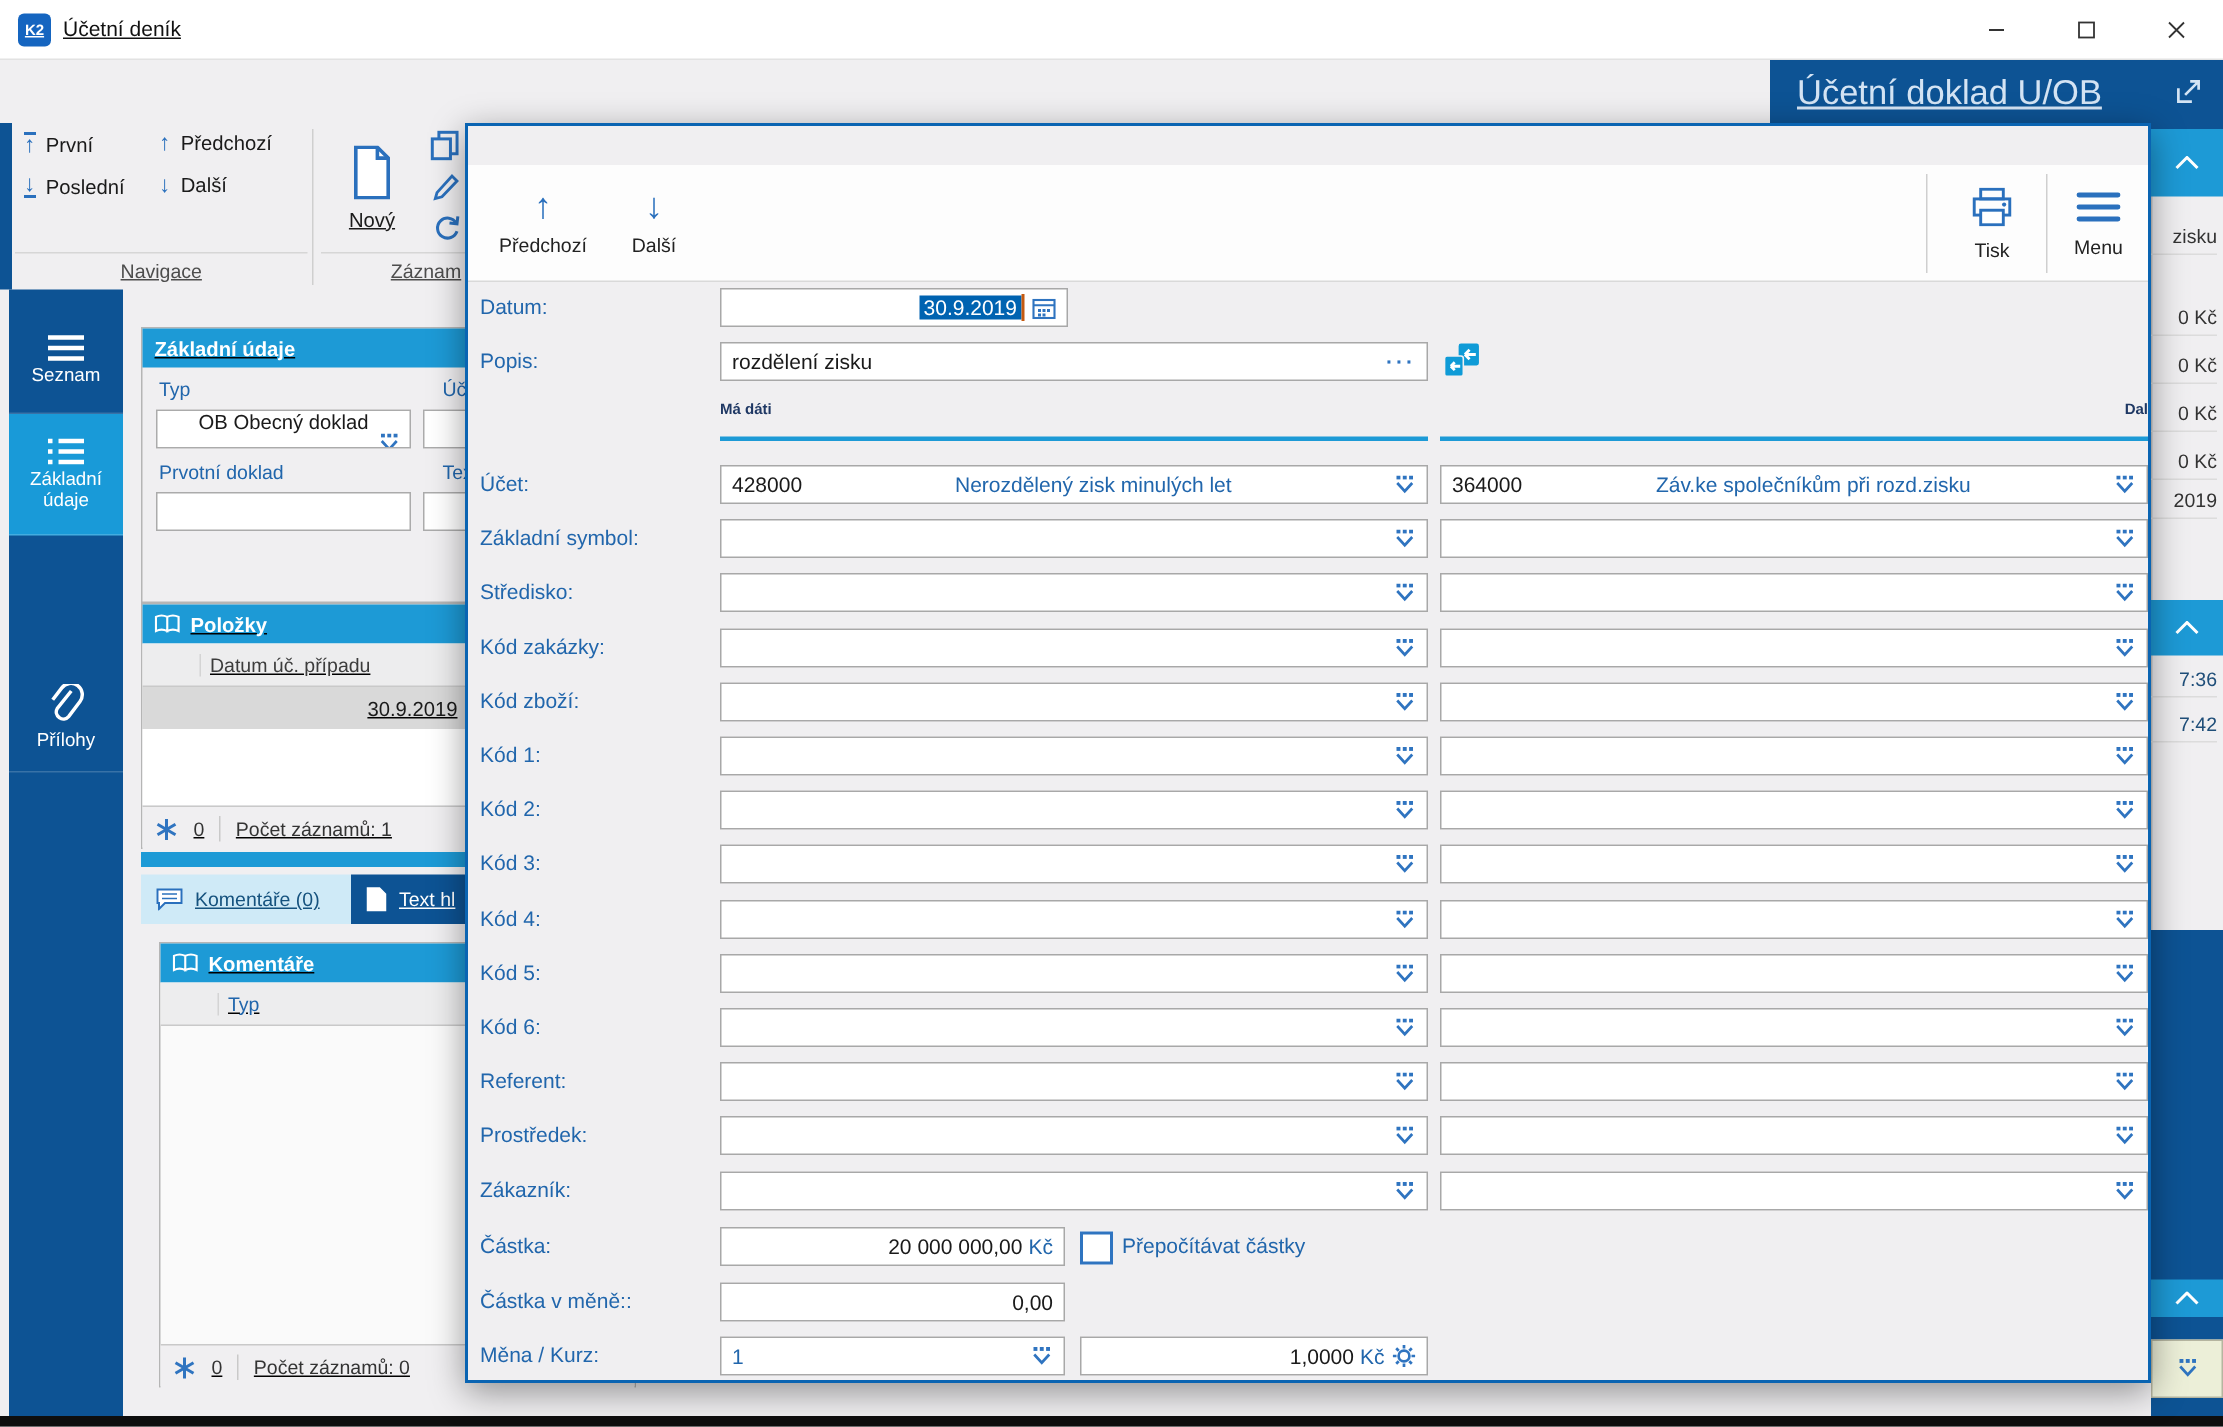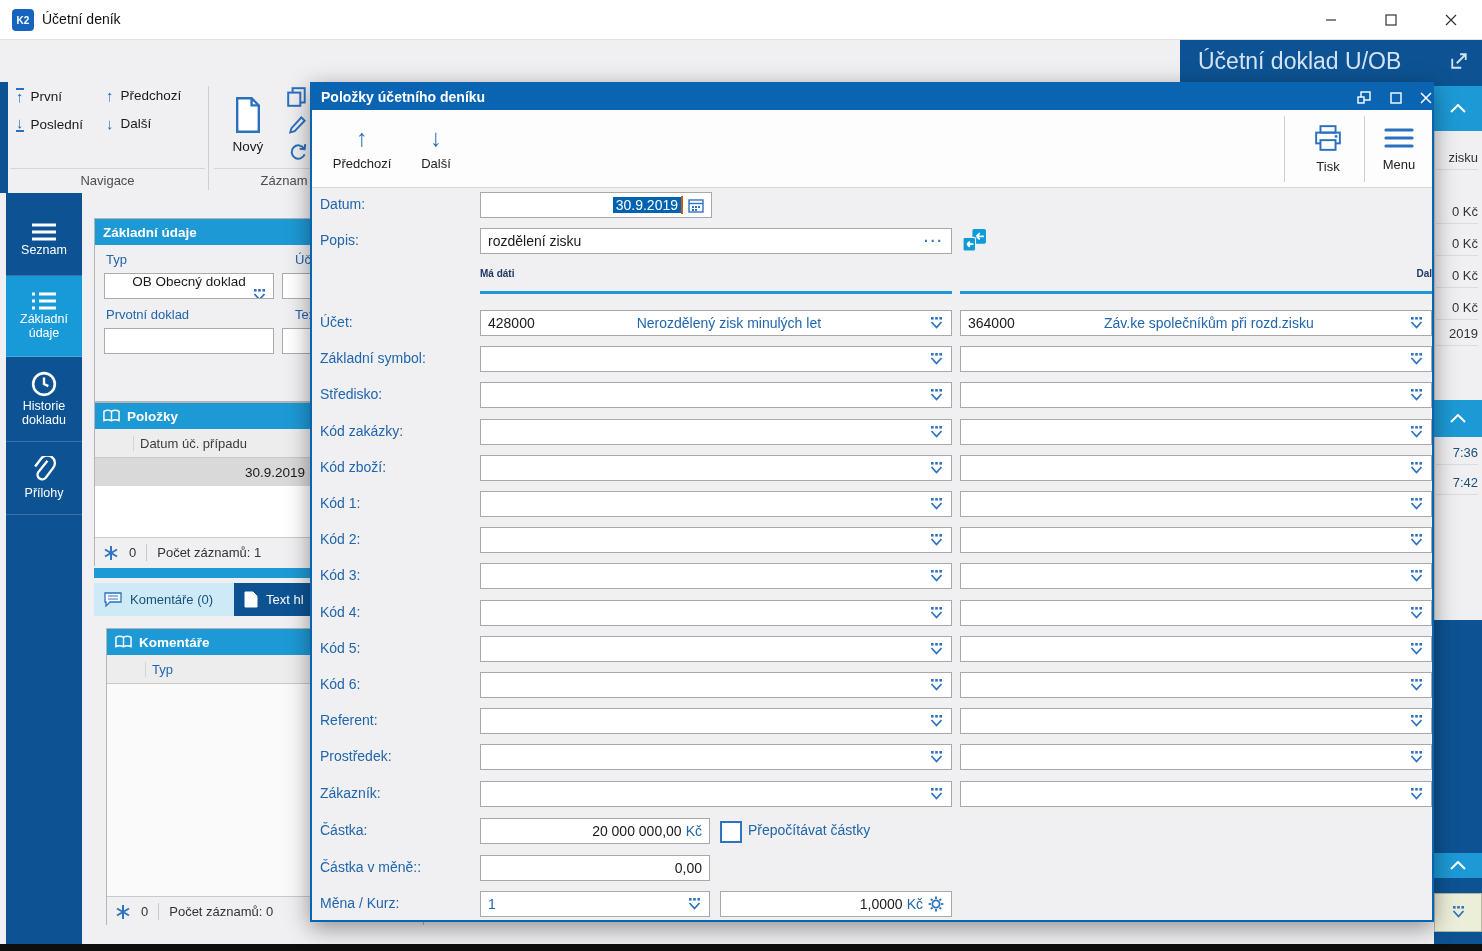--- a/index.html
+++ b/index.html
@@ -1,18 +1,18 @@
 <!DOCTYPE html>
 <html><head>
 <meta charset="utf-8">
 <style>
   html,body{margin:0;padding:0;background:#3a3a3a;}
   #screen{position:relative;width:1482px;height:951px;background:#f0eff1;overflow:hidden;
           font-family:"Liberation Sans",sans-serif;outline:1px solid #555;}
-  .abs{position:absolute;box-sizing:border-box;}
+  .abs{position:absolute;box-sizing:border-box;text-decoration:underline;}
   
   .titlebar{left:0;top:0;width:1482px;height:40px;background:#fff;border-bottom:1px solid #e2e2e2;}
   .k2logo{left:12px;top:9px;width:22px;height:22px;background:#1565c0;border-radius:4px;color:#fff;
           font-size:10px;font-weight:bold;display:flex;align-items:center;justify-content:center;}
   .wintitle{left:42px;top:11px;font-size:14px;color:#111;}
   .winbtn{top:0;width:46px;height:40px;display:flex;align-items:center;justify-content:center;cursor:default;}
   
   .ribbontabs{left:0;top:40px;width:1482px;height:42px;background:#0d5394;}
   .rtab{position:absolute;top:4px;height:38px;display:flex;align-items:center;padding:0 20px;
         font-size:14px;color:#dce9f5;}
@@ -170,27 +170,20 @@
             <line x1="9" y1="16" x2="26" y2="16"></line>
           </g>
         <g fill="#fff">
             <rect x="2" y="0.5" width="3" height="3"></rect>
             <rect x="2" y="7.5" width="3" height="3"></rect>
             <rect x="2" y="14.5" width="3" height="3"></rect>
           </g>
         </svg>
       <span>Základní údaje</span>
       </div>
-    <div class="sbitem" style="top:164px;height:84px">
-      <svg width="26" height="26" viewBox="0 0 24 24">
-        <circle cx="12" cy="12" r="10" fill="none" stroke="#fff" stroke-width="2.4"></circle>
-        <path d="M12 6 V12 L16 14" fill="none" stroke="#fff" stroke-width="2.2"></path>
-        </svg>
-      <span>Historie dokladu</span>
-      </div>
     <div class="sbitem" style="top:249px;height:72px">
       <svg width="26" height="28" viewBox="0 0 22 24">
         <path d="M14 4 L6 14 a4 4 0 0 0 6.5 4.6 L19 10 a6.5 6.5 0 0 0 -10.4 -7.8 L3.4 9" fill="none" stroke="#fff" stroke-width="2"></path>
         </svg>
       <span>Přílohy</span>
       </div>
   </div>
 
   <div class="abs" style="left:94px;top:218px;width:330px;height:184px;border:1px solid #b5b5b5;background:#f0eff1">
     <div class="panel-h" style="height:26px">
@@ -333,39 +326,20 @@
           <rect x="6.2" y="0" width="2.6" height="2.6"></rect>
           <rect x="10.4" y="0" width="2.6" height="2.6"></rect>
         </g>
         <path d="M2.5 5 L7.5 10.5 L12.5 5" fill="none" stroke="#2f74c0" stroke-width="1.8"></path>
       </svg>
     </div>
 
   <div class="abs blackbar"></div>
 
   <div class="abs dialog">
-    <div class="abs dlg-title">
-      <span>Položky účetního deníku</span>
-      <div class="dlgbtn" style="left:1038px">
-        <svg width="14" height="13" viewBox="0 0 14 13">
-            <rect x="4" y="1" width="9" height="8" fill="none" stroke="#fff" stroke-width="1.4"></rect>
-            <rect x="1" y="6" width="6" height="6" fill="#0a64b2" stroke="#fff" stroke-width="1.4"></rect>
-          </svg>
-        </div>
-      <div class="dlgbtn" style="left:1070px">
-        <svg width="12" height="12">
-            <rect x="1" y="1" width="10" height="10" fill="none" stroke="#fff" stroke-width="1.4"></rect>
-          </svg>
-        </div>
-      <div class="dlgbtn" style="left:1100px">
-        <svg width="12" height="12">
-            <path d="M1 1 L11 11 M11 1 L1 11" stroke="#fff" stroke-width="1.5"></path>
-          </svg>
-        </div>
-    </div>
 
     <div class="abs dlg-toolbar">
       <div class="tbbtn" style="left:12px;top:8px;width:76px;height:62px">
         <span class="tbarrow">↑</span>
         <span>Předchozí</span>
         </div>
       <div class="tbbtn" style="left:96px;top:8px;width:56px;height:62px">
         <span class="tbarrow">↓</span>
         <span>Další</span>
         </div>

